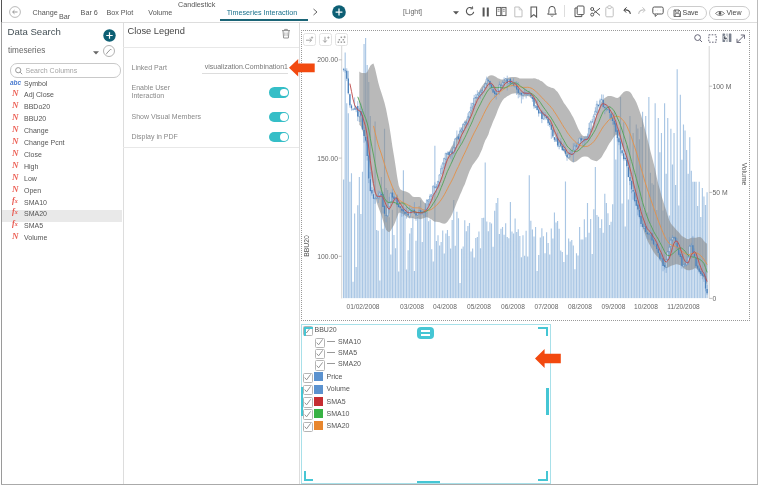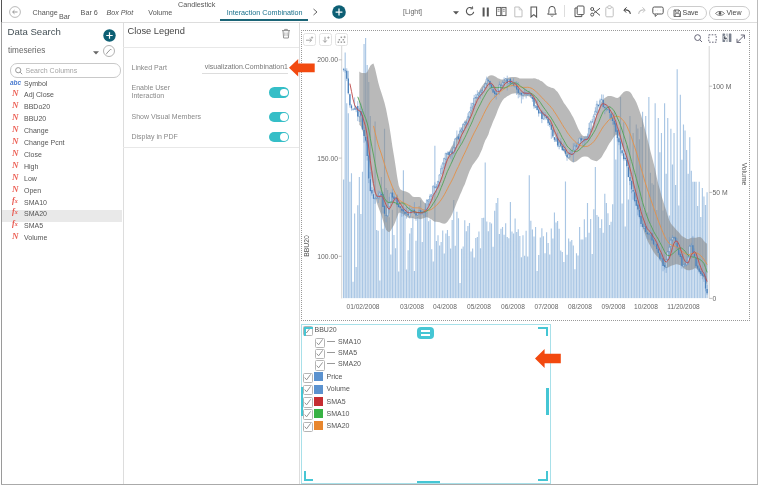--- a/index.html
+++ b/index.html
@@ -12,24 +12,24 @@
 <div class="abs" style="left:1px;top:483.8px;width:757px;height:1.2px;background:#aaa;"></div>
 
 <div class="abs" style="left:2px;top:0;width:755px;height:21.6px;border-bottom:1px solid #ddd;background:#fff;"></div>
 <svg class="abs" style="left:9px;top:6.3px;" width="12" height="12">
     <circle cx="6" cy="6" r="5.4" fill="none" stroke="#a8a8a8" stroke-width="0.8"></circle>
     <path d="M8.5 6 H3.8 M5.5 4.2 L3.6 6 L5.5 7.8" stroke="#888" stroke-width="0.85" fill="none"></path>
   </svg>
 <span style="position:absolute;left:32.6px;top:7.6px;font-size:7.2px;color:#555;">Change</span>
 <span style="position:absolute;left:59px;top:12px;font-size:7.2px;color:#555;">Bar</span>
 <span style="position:absolute;left:80.6px;top:7.6px;font-size:7.2px;color:#555;">Bar 6</span>
-<span style="position:absolute;left:106.4px;top:7.6px;font-size:7.2px;color:#555;font-style:italic;">Box Plot</span>
+<span style="position:absolute;left:106.4px;top:7.6px;font-size:7.2px;color:#555;">Box Plot</span>
 <span style="position:absolute;left:148.3px;top:7.6px;font-size:7.2px;color:#555;">Volume</span>
 <span style="position:absolute;left:178.1px;top:0;font-size:7.2px;color:#555;">Candlestick</span>
-<span style="position:absolute;left:226.7px;top:7.6px;font-size:7.2px;color:#19708b;">Interaction Combination</span>
+<span style="position:absolute;left:226.7px;top:7.6px;font-size:7.2px;color:#19708b;">Timeseries Interaction</span>
 <span style="position:absolute;left:219.5px;top:18.8px;width:88.5px;height:2.5px;background:#1b6577;"></span>
 <svg style="position:absolute;left:310.5px;top:8px;" width="8" height="8">
     <path d="M2.5 1 L6 4 L2.5 7" stroke="#666" stroke-width="1" fill="none"></path>
   </svg>
 <svg class="abs" style="left:331.5px;top:4.5px;" width="14" height="14">
     <circle cx="7" cy="7" r="6.8" fill="#0d5f74"></circle>
     <path d="M7 3.6 V10.4 M3.6 7 H10.4" stroke="#fff" stroke-width="1.25"></path>
   </svg>
 <span class="abs" style="left:403px;top:8.2px;font-size:7px;color:#666;">[Light]</span>
 <svg class="abs" style="left:451.5px;top:10px;" width="8" height="6">

